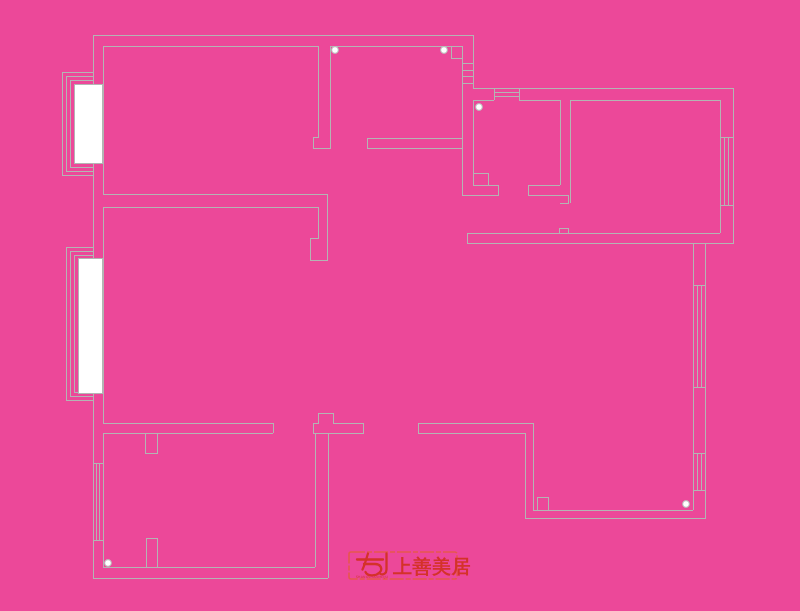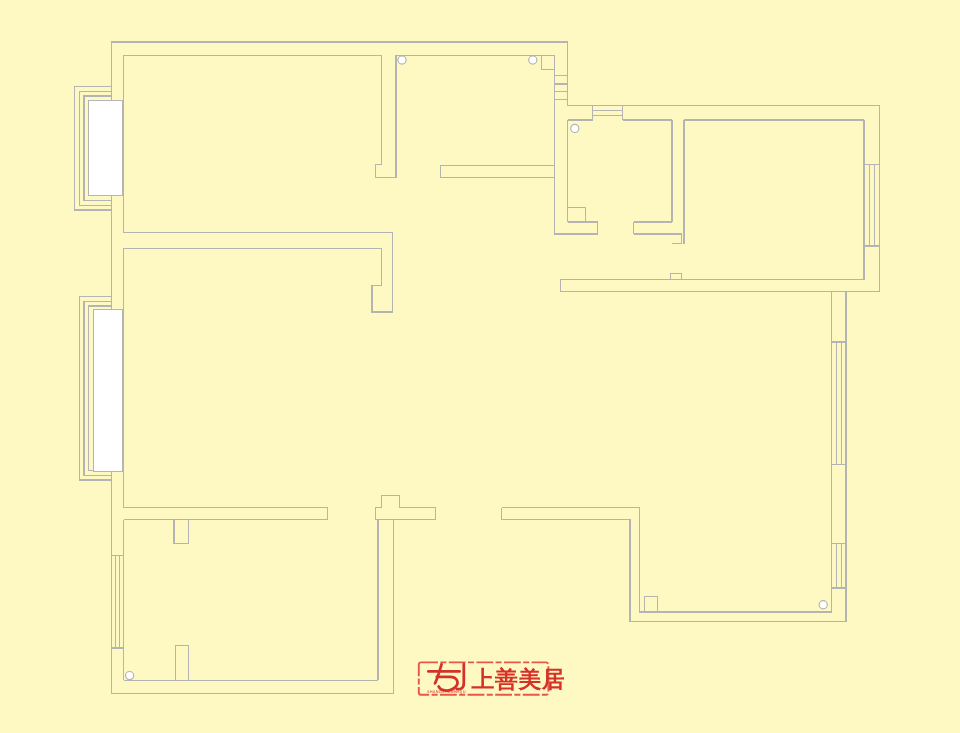--- a/index.html
+++ b/index.html
@@ -1,16 +1,16 @@
 <!DOCTYPE html>
 <html><head>
 <meta charset="utf-8">
 <style>
   html,body{margin:0;padding:0;background:#ffffff;}
-  .stage{position:relative;width:800px;height:611px;background:#fef9c3;overflow:hidden;
+  .stage{position:relative;width:800px;height:611px;background:#ec4899;overflow:hidden;
          font-family:"DejaVu Sans","Liberation Sans",sans-serif;}
   svg{display:block}
   .brand-cjk{font-family:"DejaVu Sans","Liberation Sans",sans-serif;font-weight:bold;}
 </style>
 </head>
 <body>
 
 <div class="stage">
 <svg width="800" height="611" viewBox="0 0 800 611">
 

